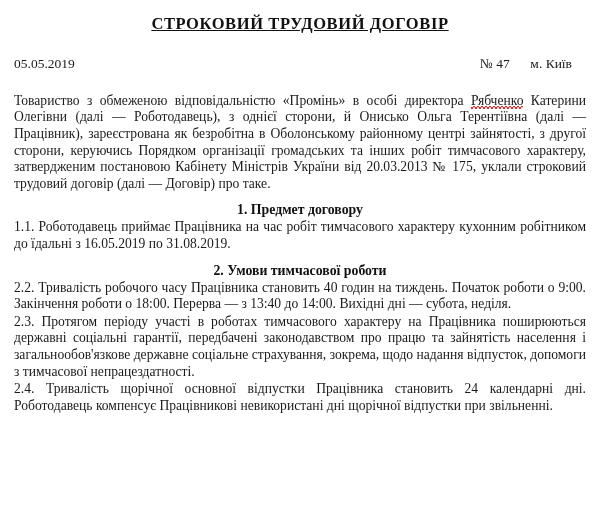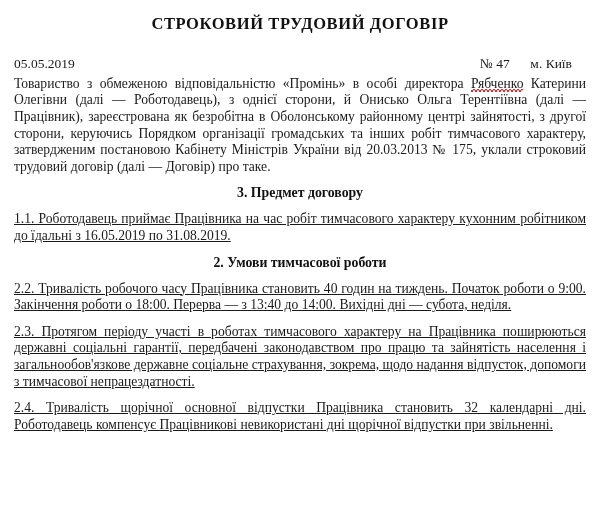--- a/index.html
+++ b/index.html
@@ -26,20 +26,21 @@
 
   
   .doc-title {
     text-align: center;
     font-size: 16.5px;
     font-weight: bold;
     letter-spacing: 0.6px;
     margin: 14px 0 0 0;
     line-height: 1.2;
     color: #111111;
+    text-decoration: underline;
   }
 
   
   .meta-row {
     position: relative;
     height: 19px;
     margin-top: 20px;
     font-size: 13.5px;
     line-height: 19px;
   }
@@ -66,25 +67,24 @@
   
   .para {
     font-size: 13.6px;
     line-height: 16.6px;
     text-align: justify;
     text-justify: inter-word;
     margin: 0;
     color: #1a1a1a;
   }
   .para.intro {
-    margin-top: 3px;
+    margin-top: 20px;
   }
   .para.clause {
-    margin-top: 10px;
-    text-decoration: underline;
+    margin-top: 1px;
   }
 
   
   .section-heading {
     text-align: center;
     font-size: 13.8px;
     font-weight: bold;
     line-height: 17px;
     margin: 9px 0 1px 0;
     color: #111111;
@@ -120,26 +120,26 @@
   <h1 class="doc-title">СТРОКОВИЙ ТРУДОВИЙ ДОГОВІР</h1>
 
   <div class="meta-row">
     <span class="meta-date">05.05.2019</span>
     <span class="meta-city">м. Київ</span>
     <span class="meta-number">№ 47</span>
   </div>
 
   <p class="para intro"><span>Товариство з обмеженою відповідальністю «Промінь» в особі директора </span><span class="misspelled">Рябченко</span><span> Катерини Олегівни (далі — Роботодавець), з однієї сторони, й Онисько Ольга Терентіївна (далі — Працівник), зареєстрована як безробітна в Оболонському районному центрі зайнятості, з другої сторони, керуючись Порядком організації громадських та інших робіт тимчасового характеру, затвердженим постановою Кабінету Міністрів України від 20.03.2013 № 175, уклали строковий трудовий договір (далі — Договір) про таке.</span></p>
 
-  <h2 class="section-heading">3. Предмет договору</h2>
+  <h2 class="section-heading">1. Предмет договору</h2>
 
   <p class="para clause">1.1. Роботодавець приймає Працівника на час робіт тимчасового характеру кухонним робітником до їдальні з 16.05.2019 по 31.08.2019.</p>
 
   <h2 class="section-heading">2. Умови тимчасової роботи</h2>
 
 
   <p class="para clause">2.2. Тривалість робочого часу Працівника становить 40 годин на тиждень. Початок роботи о 9:00. Закінчення роботи о 18:00. Перерва — з 13:40 до 14:00. Вихідні дні — субота, неділя.</p>
 
   <p class="para clause">2.3. Протягом періоду участі в роботах тимчасового характеру на Працівника поширюються державні соціальні гарантії, передбачені законодавством про працю та зайнятість населення і загальнообов'язкове державне соціальне страхування, зокрема, щодо надання відпусток, допомоги з тимчасової непрацездатності.</p>
 
-  <p class="para clause">2.4. Тривалість щорічної основної відпустки Працівника становить 32 календарні дні. Роботодавець компенсує Працівникові невикористані дні щорічної відпустки при звільненні.</p>
+  <p class="para clause">2.4. Тривалість щорічної основної відпустки Працівника становить 24 календарні дні. Роботодавець компенсує Працівникові невикористані дні щорічної відпустки при звільненні.</p>
 
 </div>
 
 </body></html>

